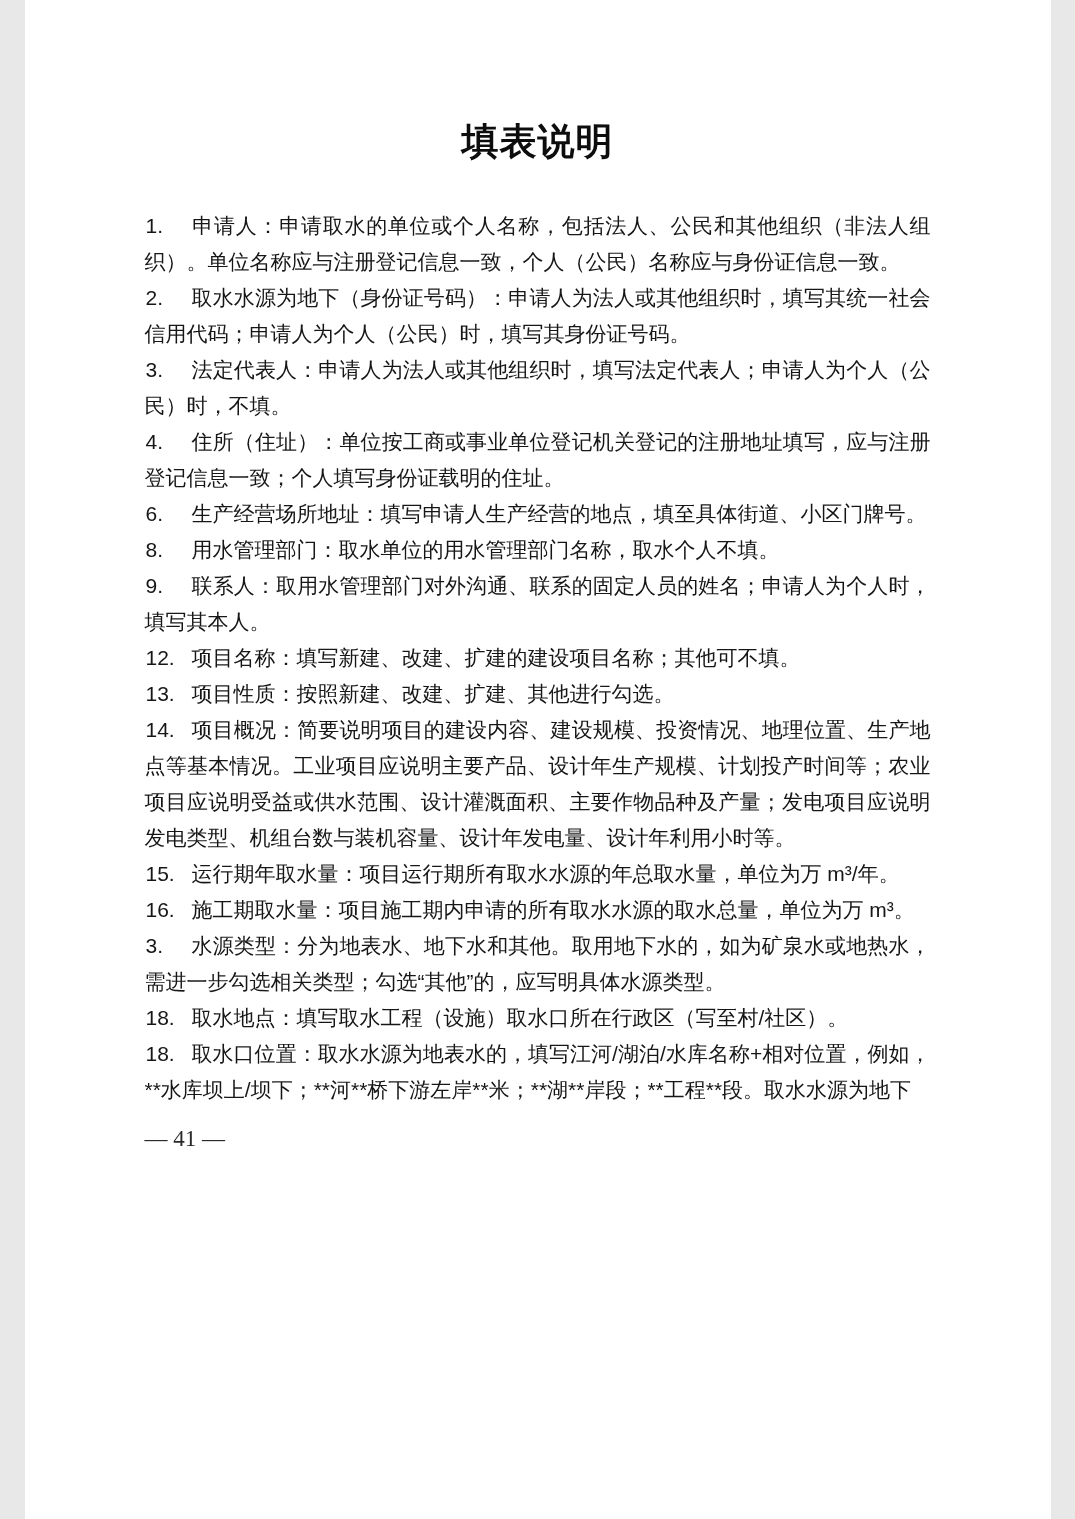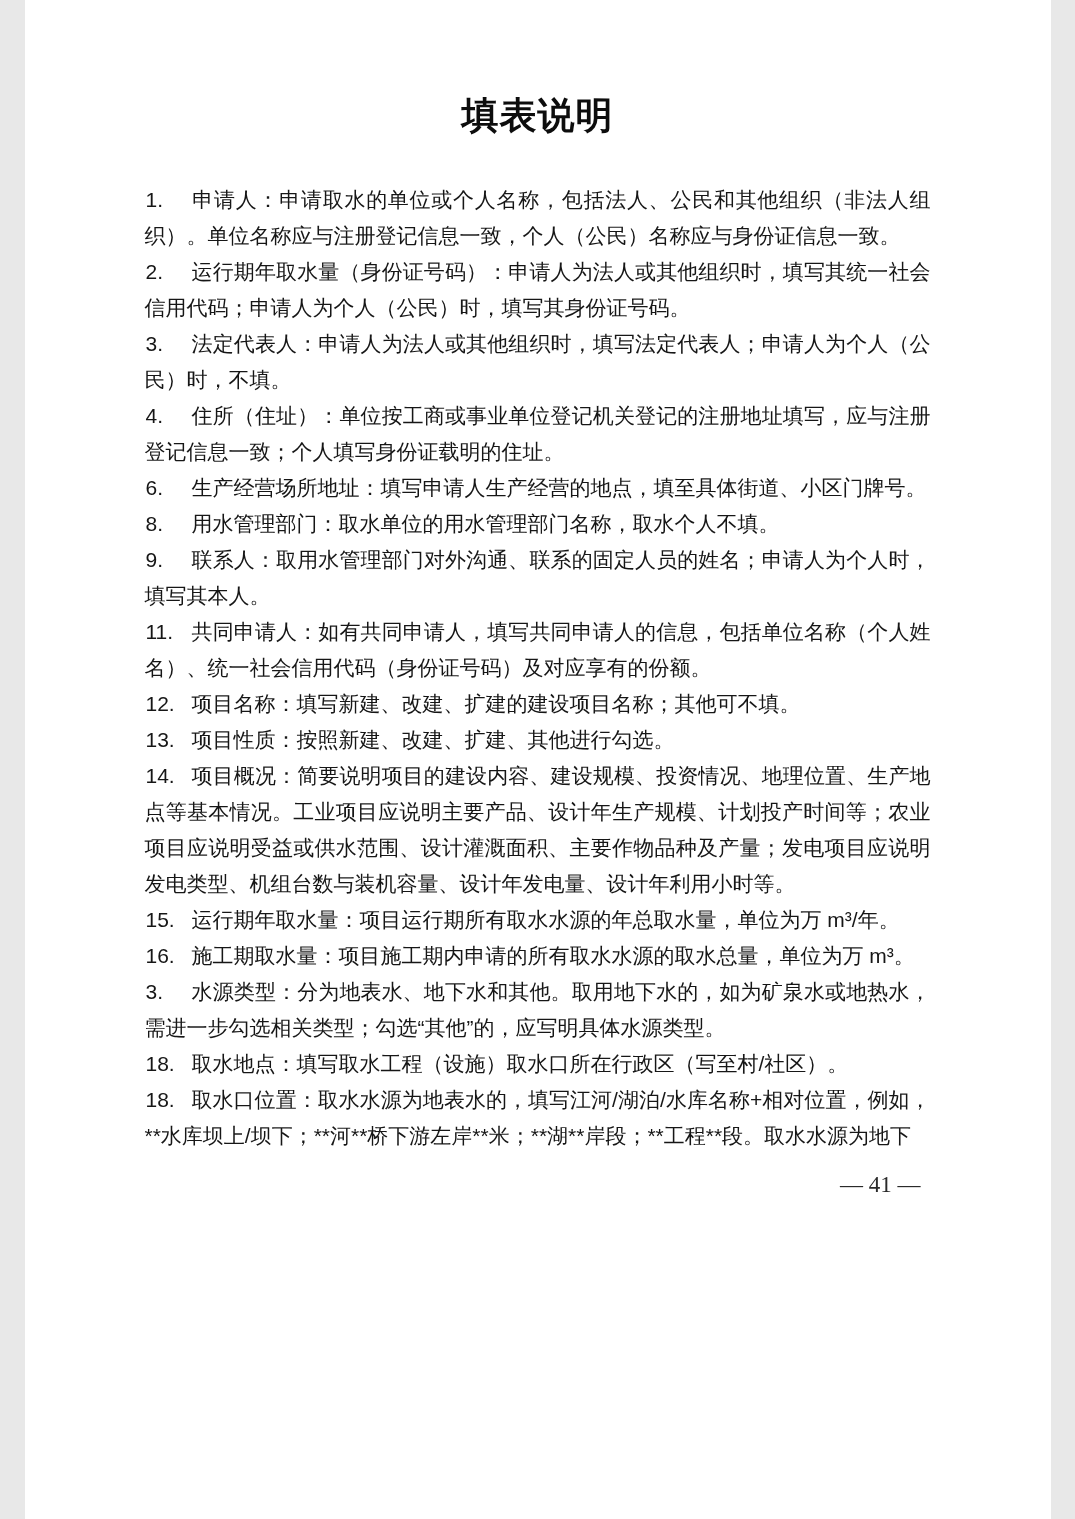--- a/index.html
+++ b/index.html
@@ -3,21 +3,21 @@
 <meta charset="utf-8">
 <style>
   html, body { margin: 0; padding: 0; background: #e8e8e8; }
   .page {
     position: relative;
     width: 1026px;
     height: 1519px;
     margin: 0 auto;
     background: #ffffff;
     box-sizing: border-box;
-    padding: 92px 120px 0 120px;
+    padding: 118px 120px 0 120px;
     font-family: "Liberation Sans", "DejaVu Sans", sans-serif;
     color: #161616;
   }
   .title {
     margin: 0 0 42px 0;
     font-size: 37px;
     line-height: 48px;
     font-weight: 700;
     text-align: center;
     color: #0d0d0d;
@@ -33,42 +33,41 @@
   }
   .num {
     display: inline-block;
     min-width: 47px;
     box-sizing: border-box;
     padding-left: 1px;
   }
   .label { font-weight: 400; }
   .footer {
     margin-top: 16px;
-    text-align: right;
+    text-align: left;
     padding-right: 10px;
     font-family: "Liberation Serif", "DejaVu Serif", serif;
     font-size: 23px;
     line-height: 30px;
     color: #2a2a2a;
   }
 </style>
 </head>
 <body>
 
 <div class="page">
   <h1 class="title">填表说明</h1>
   <div class="list" id="list">
       <p class="item"><span class="num">1.</span><span class="label">申请人：</span><span class="text">申请取水的单位或个人名称，包括法人、公民和其他组织（非法人组织）。单位名称应与注册登记信息一致，个人（公民）名称应与身份证信息一致。</span></p>
-      <p class="item"><span class="num">2.</span><span class="label">运行期年取水量（身份证号码）：</span><span class="text">申请人为法人或其他组织时，填写其统一社会信用代码；申请人为个人（公民）时，填写其身份证号码。</span></p>
+      <p class="item"><span class="num">2.</span><span class="label">取水水源为地下（身份证号码）：</span><span class="text">申请人为法人或其他组织时，填写其统一社会信用代码；申请人为个人（公民）时，填写其身份证号码。</span></p>
       <p class="item"><span class="num">3.</span><span class="label">法定代表人：</span><span class="text">申请人为法人或其他组织时，填写法定代表人；申请人为个人（公民）时，不填。</span></p>
       <p class="item"><span class="num">4.</span><span class="label">住所（住址）：</span><span class="text">单位按工商或事业单位登记机关登记的注册地址填写，应与注册登记信息一致；个人填写身份证载明的住址。</span></p>
       <p class="item"><span class="num">6.</span><span class="label">生产经营场所地址：</span><span class="text">填写申请人生产经营的地点，填至具体街道、小区门牌号。</span></p>
       <p class="item"><span class="num">8.</span><span class="label">用水管理部门：</span><span class="text">取水单位的用水管理部门名称，取水个人不填。</span></p>
       <p class="item"><span class="num">9.</span><span class="label">联系人：</span><span class="text">取用水管理部门对外沟通、联系的固定人员的姓名；申请人为个人时，填写其本人。</span></p>
-      <p class="item"><span class="num">11.</span><span class="label">共同申请人：</span><span class="text">如有共同申请人，填写共同申请人的信息，包括单位名称（个人姓名）、统一社会信用代码（身份证号码）及对应享有的份额。</span></p>
       <p class="item"><span class="num">12.</span><span class="label">项目名称：</span><span class="text">填写新建、改建、扩建的建设项目名称；其他可不填。</span></p>
       <p class="item"><span class="num">13.</span><span class="label">项目性质：</span><span class="text">按照新建、改建、扩建、其他进行勾选。</span></p>
       <p class="item"><span class="num">14.</span><span class="label">项目概况：</span><span class="text">简要说明项目的建设内容、建设规模、投资情况、地理位置、生产地点等基本情况。工业项目应说明主要产品、设计年生产规模、计划投产时间等；农业项目应说明受益或供水范围、设计灌溉面积、主要作物品种及产量；发电项目应说明发电类型、机组台数与装机容量、设计年发电量、设计年利用小时等。</span></p>
       <p class="item"><span class="num">15.</span><span class="label">运行期年取水量：</span><span class="text">项目运行期所有取水水源的年总取水量，单位为万 m³/年。</span></p>
       <p class="item"><span class="num">16.</span><span class="label">施工期取水量：</span><span class="text">项目施工期内申请的所有取水水源的取水总量，单位为万 m³。</span></p>
       <p class="item"><span class="num">3.</span><span class="label">水源类型：</span><span class="text">分为地表水、地下水和其他。取用地下水的，如为矿泉水或地热水，需进一步勾选相关类型；勾选“其他”的，应写明具体水源类型。</span></p>
       <p class="item"><span class="num">18.</span><span class="label">取水地点：</span><span class="text">填写取水工程（设施）取水口所在行政区（写至村/社区）。</span></p>
       <p class="item"><span class="num">18.</span><span class="label">取水口位置：</span><span class="text">取水水源为地表水的，填写江河/湖泊/水库名称+相对位置，例如，**水库坝上/坝下；**河**桥下游左岸**米；**湖**岸段；**工程**段。取水水源为地下</span></p>
     </div>
   <div class="footer">— 41 —</div>

